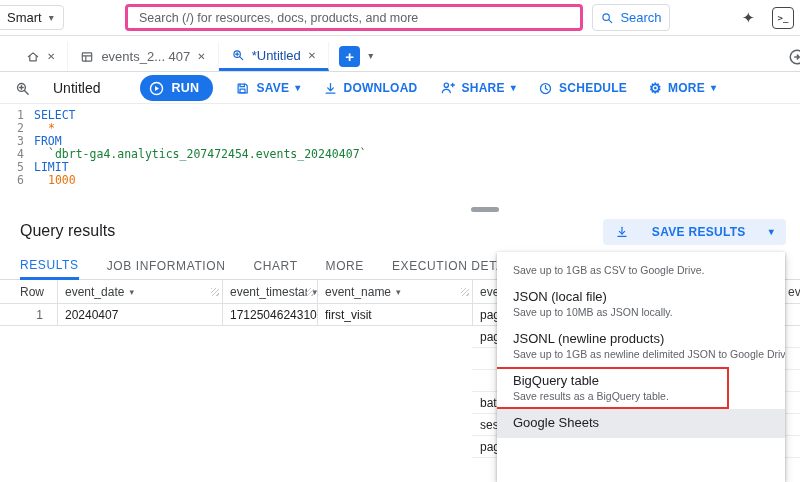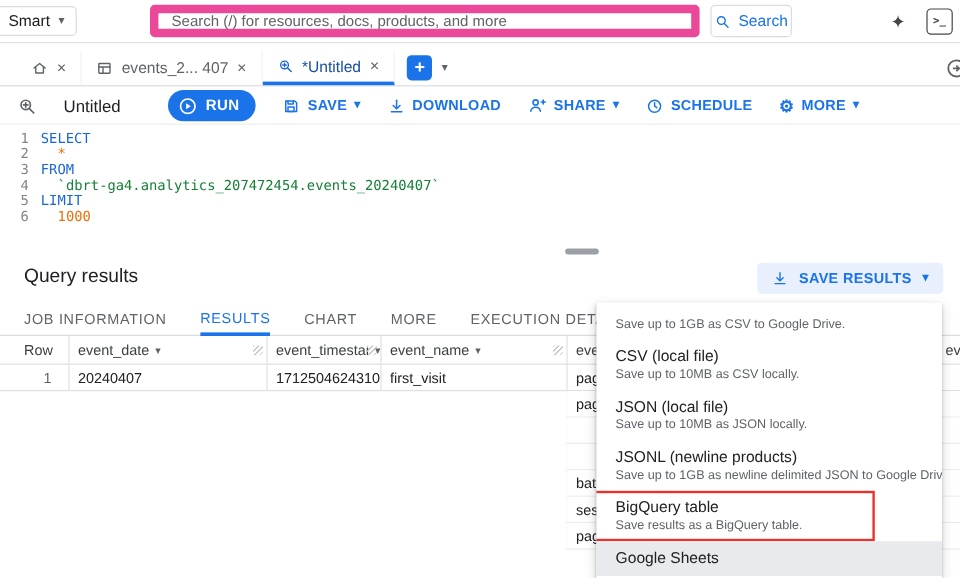--- a/index.html
+++ b/index.html
@@ -9,25 +9,25 @@
     font-family:"Liberation Sans", sans-serif; color:#202124;
   }
   svg { display:block; }
   .ic { stroke:currentColor; fill:none; stroke-width:2; stroke-linecap:round; stroke-linejoin:round; }
 
   
   .topbar { position:absolute; top:0; left:0; right:0; height:36px; border-bottom:1px solid #e0e0e0; background:#fff; }
   .project-pill { position:absolute; left:-8px; top:5px; height:25px; border:1px solid #dadce0; border-radius:4px;
     display:flex; align-items:center; gap:7px; padding:0 9px 0 14px; font-size:13px; color:#202124; background:#fff; }
   .caret { color:#5f6368; font-size:10px; line-height:1; }
-  .search-box { position:absolute; left:125px; top:4px; width:458px; height:27px; border:7px solid #ec4899; border-radius:4px;
+  .search-box { position:absolute; left:125px; top:4px; width:458px; height:27px; border:3px solid #ec4899; border-radius:4px;
     display:flex; align-items:center; padding:0 11px; background:#fff; }
   .search-box input { border:none; outline:none; width:100%; font-family:inherit; font-size:12.5px; color:#202124; background:transparent; }
   .search-box input::placeholder { color:#5f6368; }
-  .search-btn { position:absolute; left:592px; top:4px; height:27px; width:68px; border:1px solid #dadce0; border-radius:4px;
+  .search-btn { position:absolute; left:592px; top:4px; height:27px; width:78px; border:1px solid #dadce0; border-radius:4px;
     display:flex; align-items:center; justify-content:center; gap:6px; color:#1a73e8; font-size:13px; font-weight:500; background:#fff; cursor:pointer; }
   .sparkle { position:absolute; left:742px; top:9px; font-size:15px; color:#444746; cursor:pointer; }
   .shell { position:absolute; left:772px; top:7px; width:22px; height:22px; border:1.5px solid #444746; border-radius:4px;
     display:flex; align-items:center; justify-content:center; font-family:"DejaVu Sans Mono",monospace; font-size:9px; font-weight:bold; color:#444746; cursor:pointer; }
 
   
   .tabbar { position:absolute; top:42px; left:0; right:0; height:30px; border-bottom:1px solid #dadce0; display:flex; align-items:stretch; padding-left:14px; background:#fff; }
   .tab { display:flex; align-items:center; gap:7px; padding:0 12px; font-size:13px; color:#5f6368; cursor:pointer; border-right:1px solid #f1f3f4; }
   .tab .x { font-size:10px; color:#5f6368; cursor:pointer; }
   .tab.active { color:#174ea6; font-weight:500; border-bottom:3px solid #1a73e8; }
@@ -61,21 +61,21 @@
   .tok-num { color:#e8710a; }
   .tok-tbl { color:#188038; }
 
   
   .divider { position:absolute; top:203px; left:0; right:0; height:11px; background:#fff; }
   .divider .handle { position:absolute; left:471px; top:4px; width:28px; height:5px; border-radius:3px; background:#9aa0a6; cursor:row-resize; }
 
   
   .results-title { position:absolute; left:20px; top:222px; font-size:16px; color:#202124; }
   .save-results-btn { position:absolute; right:14px; top:219px; height:26px; background:#e8f0fe; color:#1a73e8; border-radius:4px;
-    display:flex; align-items:center; gap:9px; padding:0 12px; font-size:12px; font-weight:600; letter-spacing:.3px; cursor:pointer; }
+    display:flex; align-items:center; gap:23px; padding:0 12px; font-size:12px; font-weight:600; letter-spacing:.3px; cursor:pointer; }
   .rtabs { position:absolute; top:252px; left:0; right:0; height:28px; border-bottom:1px solid #dadce0;
     display:flex; gap:28px; padding-left:20px; font-size:12px; font-weight:500; letter-spacing:.6px; color:#5f6368; background:#fff; }
   .rtab { display:flex; align-items:center; height:28px; cursor:pointer; }
   .rtab.active { color:#1a73e8; border-bottom:3px solid #1a73e8; }
 
   
   .thead { position:absolute; top:280px; left:0; right:0; height:24px; border-bottom:1px solid #e0e0e0; font-size:12px; color:#3c4043; background:#fff; }
   .hcell { position:absolute; top:0; height:24px; display:flex; align-items:center; gap:5px; padding-left:8px; }
   .hcaret { font-size:9px; color:#5f6368; cursor:pointer; }
   .grip { position:absolute; right:3px; top:8px; width:8px; height:8px; cursor:col-resize;
@@ -243,22 +243,22 @@
   <svg class="ic" width="14" height="14" viewBox="0 0 24 24">
     <path d="M12 4v11"></path>
       <path d="M7.5 11L12 15.5 16.5 11"></path>
       <path d="M5 19.5h14"></path>
   </svg>
   <span>SAVE RESULTS</span>
   <span class="caret" style="color:#1a73e8">▾</span>
 </div>
 
 <div class="rtabs">
+  <div class="rtab active">RESULTS</div>
   <div class="rtab">JOB INFORMATION</div>
-  <div class="rtab active">RESULTS</div>
   <div class="rtab">CHART</div>
   <div class="rtab">MORE</div>
   <div class="rtab">EXECUTION DETAILS</div>
 </div>
 
 <div class="thead">
   <div class="hcell" style="left:0;width:57px;padding-left:20px">
     <span>Row</span>
   </div>
   <div class="hcell" style="left:57px;width:165px">
@@ -302,24 +302,20 @@
 <div class="subrow" style="top:370px"></div>
 <div class="subrow" style="top:392px">bat</div>
 <div class="subrow" style="top:414px">ses</div>
 <div class="subrow" style="top:436px">pag</div>
 
 <div class="menu">
   <div class="menu-item">
     <div class="menu-desc">Save up to 1GB as CSV to Google Drive.</div>
   </div>
   <div class="menu-item">
-    <div class="menu-label">CSV (local file)</div>
-    <div class="menu-desc">Save up to 10MB as CSV locally.</div>
-  </div>
-  <div class="menu-item">
     <div class="menu-label">JSON (local file)</div>
     <div class="menu-desc">Save up to 10MB as JSON locally.</div>
   </div>
   <div class="menu-item">
     <div class="menu-label">JSONL (newline products)</div>
     <div class="menu-desc">Save up to 1GB as newline delimited JSON to Google Drive.</div>
   </div>
   <div class="menu-item">
     <div class="menu-label">BigQuery table</div>
     <div class="menu-desc">Save results as a BigQuery table.</div>

